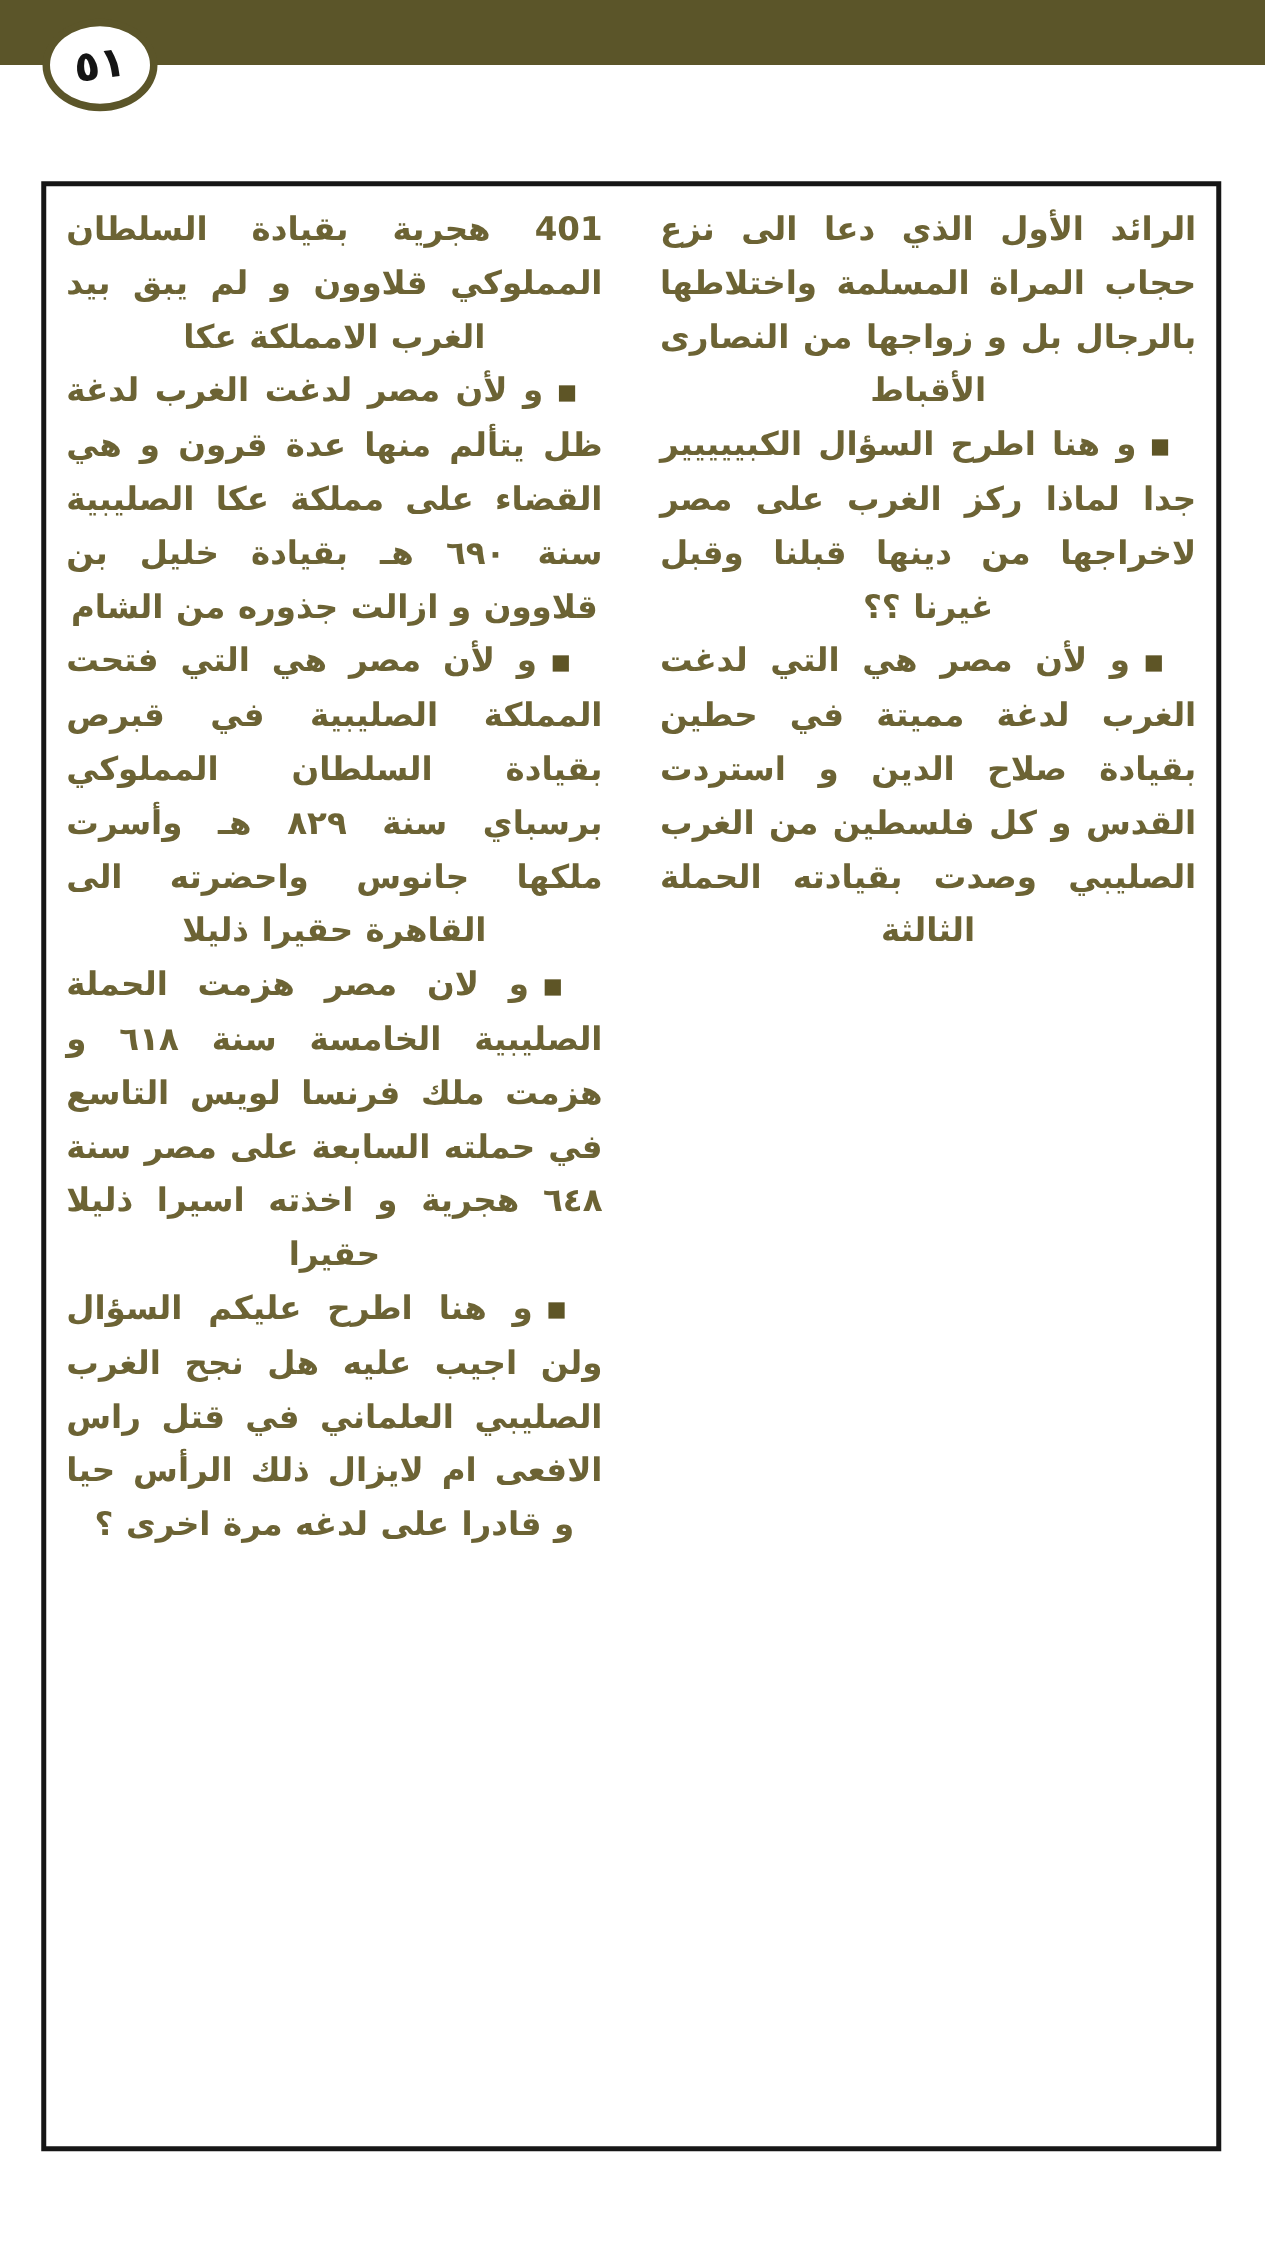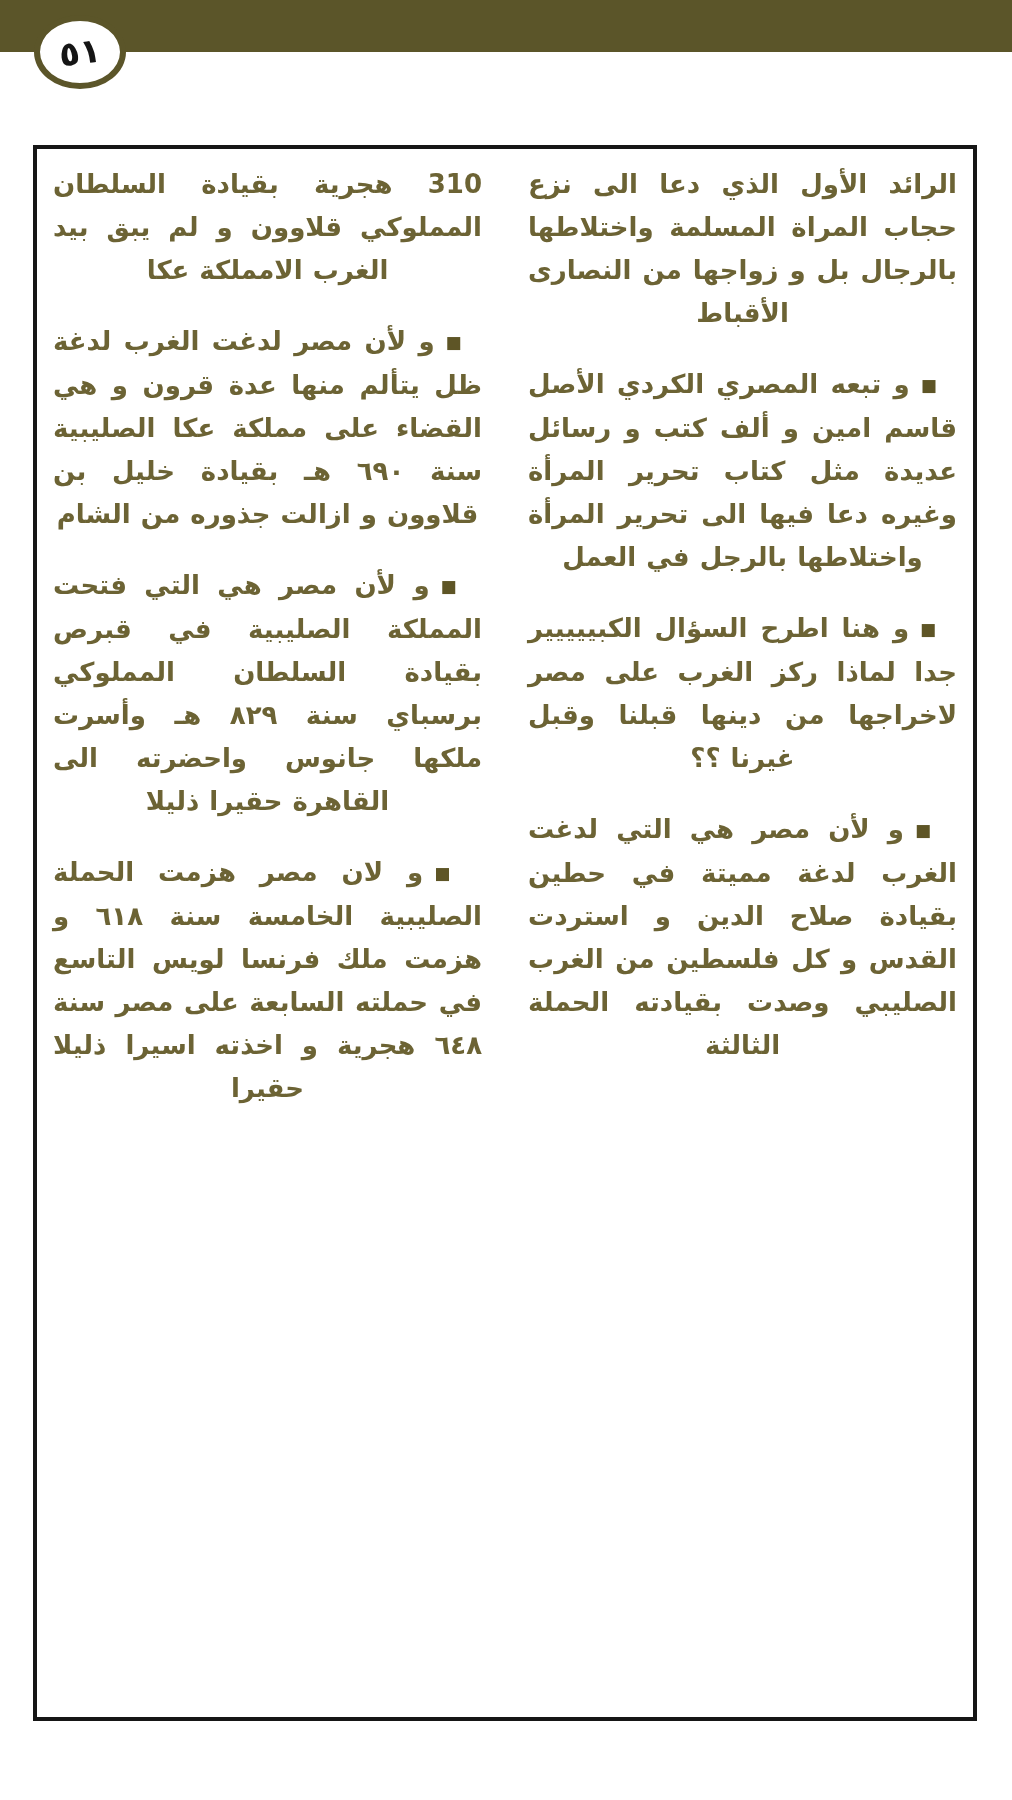--- a/index.html
+++ b/index.html
@@ -72,21 +72,20 @@
     font-weight: bold;
     font-size: 26px;
     line-height: 43px;
     color: #6c6334;
     text-align: justify;
     text-align-last: center;
     word-spacing: 1px;
   }
   p.para.bulleted {
     text-indent: 18px;
-    margin-top: 28px;
   }
   .bullet {
     font-size: 17px;
     color: #5e5526;
     margin-left: 11px;
     vertical-align: 2px;
   }
 </style>
 </head>
 <body>
@@ -94,24 +93,24 @@
 <div class="header-bar"></div>
 
 <div class="page-number-badge">
   <span class="page-number">٥١</span>
 </div>
 
 <div class="content-box">
   <div class="columns">
     <div class="text-column">
         <p class="para">الرائد الأول الذي دعا الى نزع حجاب المراة المسلمة واختلاطها بالرجال بل و زواجها من النصارى الأقباط</p>
-        <p class="para bulleted"><span class="bullet">■</span>و تبعه المصري الكردي الأصل قاسم امين و ألف كتب و رسائل عديدة مثل كتاب تحرير المرأة وغيره دعا فيها الى تحرير المرأة واختلاطها بالرجل في العمل</p>
         <p class="para bulleted"><span class="bullet">■</span>و هنا اطرح السؤال الكبييييير جدا لماذا ركز الغرب على مصر لاخراجها من دينها قبلنا وقبل غيرنا ؟؟</p>
         <p class="para bulleted"><span class="bullet">■</span>و لأن مصر هي التي لدغت الغرب لدغة مميتة في حطين بقيادة صلاح الدين و استردت القدس و كل فلسطين من الغرب الصليبي وصدت بقيادته الحملة الثالثة</p>
       </div>
     <div class="text-column">
-        <p class="para">310 هجرية بقيادة السلطان المملوكي قلاوون و لم يبق بيد الغرب الامملكة عكا</p>
+        <p class="para">401 هجرية بقيادة السلطان المملوكي قلاوون و لم يبق بيد الغرب الامملكة عكا</p>
         <p class="para bulleted"><span class="bullet">■</span>و لأن مصر لدغت الغرب لدغة ظل يتألم منها عدة قرون و هي القضاء على مملكة عكا الصليبية سنة ٦٩٠ هـ بقيادة خليل بن قلاوون و ازالت جذوره من الشام</p>
         <p class="para bulleted"><span class="bullet">■</span>و لأن مصر هي التي فتحت المملكة الصليبية في قبرص بقيادة السلطان المملوكي برسباي سنة ٨٢٩ هـ وأسرت ملكها جانوس واحضرته الى القاهرة حقيرا ذليلا</p>
         <p class="para bulleted"><span class="bullet">■</span>و لان مصر هزمت الحملة الصليبية الخامسة سنة ٦١٨ و هزمت ملك فرنسا لويس التاسع في حملته السابعة على مصر سنة ٦٤٨ هجرية و اخذته اسيرا ذليلا حقيرا</p>
+        <p class="para bulleted"><span class="bullet">■</span>و هنا اطرح عليكم السؤال ولن اجيب عليه هل نجح الغرب الصليبي العلماني في قتل راس الافعى ام لايزال ذلك الرأس حيا و قادرا على لدغه مرة اخرى ؟</p>
       </div>
   </div>
 </div>
 
 </body></html>

